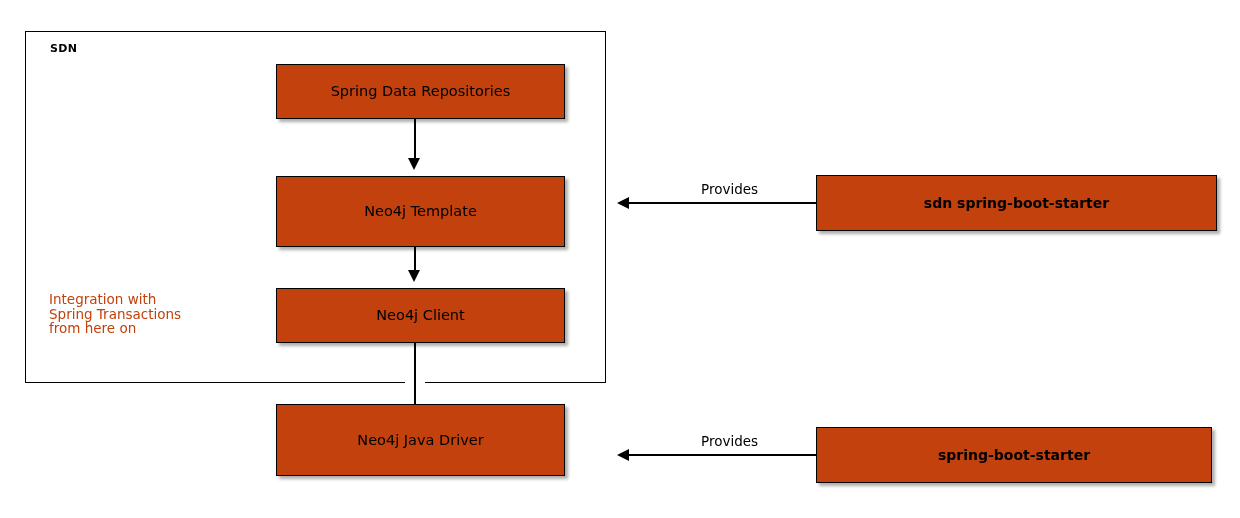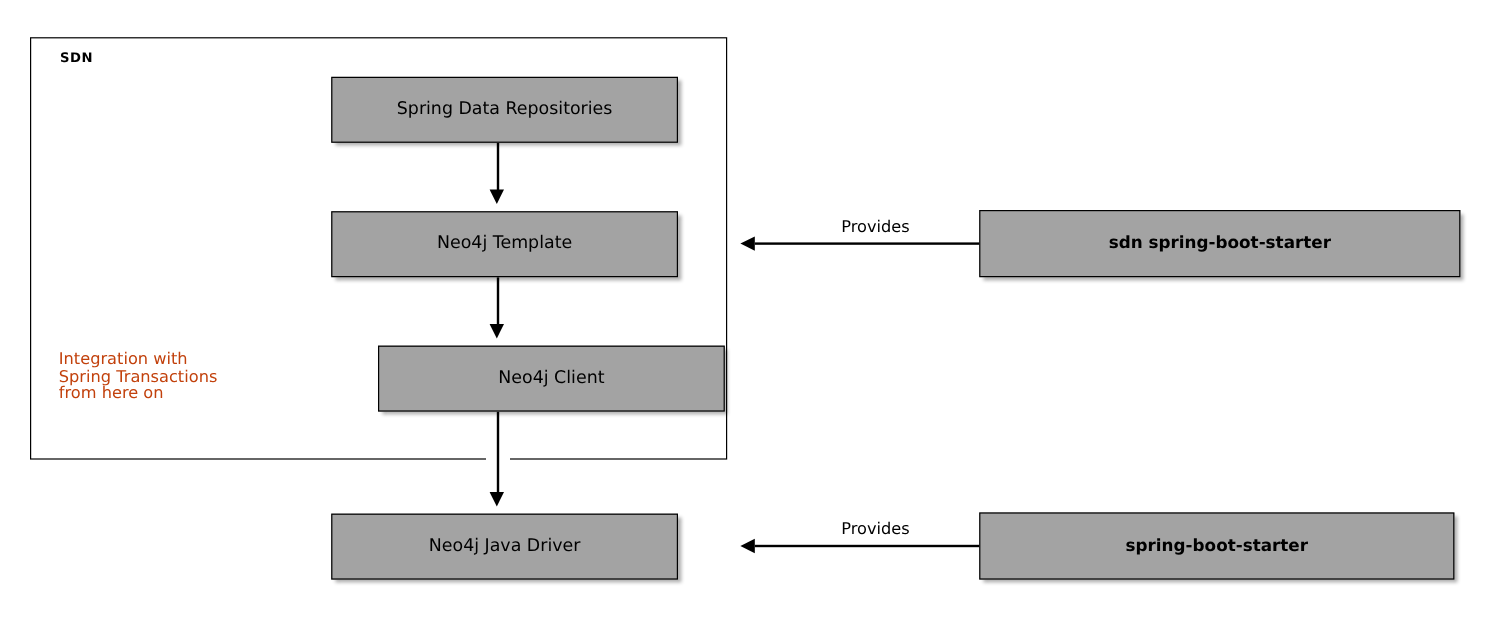--- a/index.html
+++ b/index.html
@@ -37,21 +37,21 @@
   .border-gap {
     position: absolute;
     background: #ffffff;
   }
 
   
   .node {
     position: absolute;
     box-sizing: border-box;
     border: 1.6px solid #000000;
-    background: #a3a3a3;
+    background: #c2410c;
     display: flex;
     align-items: center;
     justify-content: center;
     color: #000000;
     box-shadow: 3px 3px 3px rgba(0,0,0,0.32);
   }
   .node-label {
     font-size: 14.5px;
     line-height: 1;
     white-space: nowrap;
@@ -134,29 +134,29 @@
   <div class="edge-label" style="left:654px; top:181px;">Provides</div>
 
   <div class="hline" style="left:629px; top:454px; width:188px;"></div>
   <div class="arrow-left" style="left:617px; top:449px;"></div>
   <div class="edge-label" style="left:654px; top:433px;">Provides</div>
 
   <div class="node" style="left:276px; top:64px; width:289px; height:55px;">
     <span class="node-label">Spring Data Repositories</span>
   </div>
 
-  <div class="node" style="left:276px; top:176px; width:289px; height:55px;">
+  <div class="node" style="left:276px; top:176px; width:289px; height:71px;">
     <span class="node-label">Neo4j Template</span>
   </div>
 
-  <div class="node" style="left:276px; top:288px; width:289px; height:55px;margin-left:39px;">
+  <div class="node" style="left:276px; top:288px; width:289px; height:55px;">
     <span class="node-label">Neo4j Client</span>
   </div>
 
-  <div class="node" style="left:276px; top:428px; width:289px; height:55px;">
+  <div class="node" style="left:276px; top:404px; width:289px; height:72px;">
     <span class="node-label">Neo4j Java Driver</span>
   </div>
 
   <div class="node bold" style="left:816px; top:427px; width:396px; height:56px;">
     <span class="node-label">spring-boot-starter</span>
   </div>
 
   <div class="node bold" style="left:816px; top:175px; width:401px; height:56px;">
     <span class="node-label">sdn spring-boot-starter</span>
   </div>

